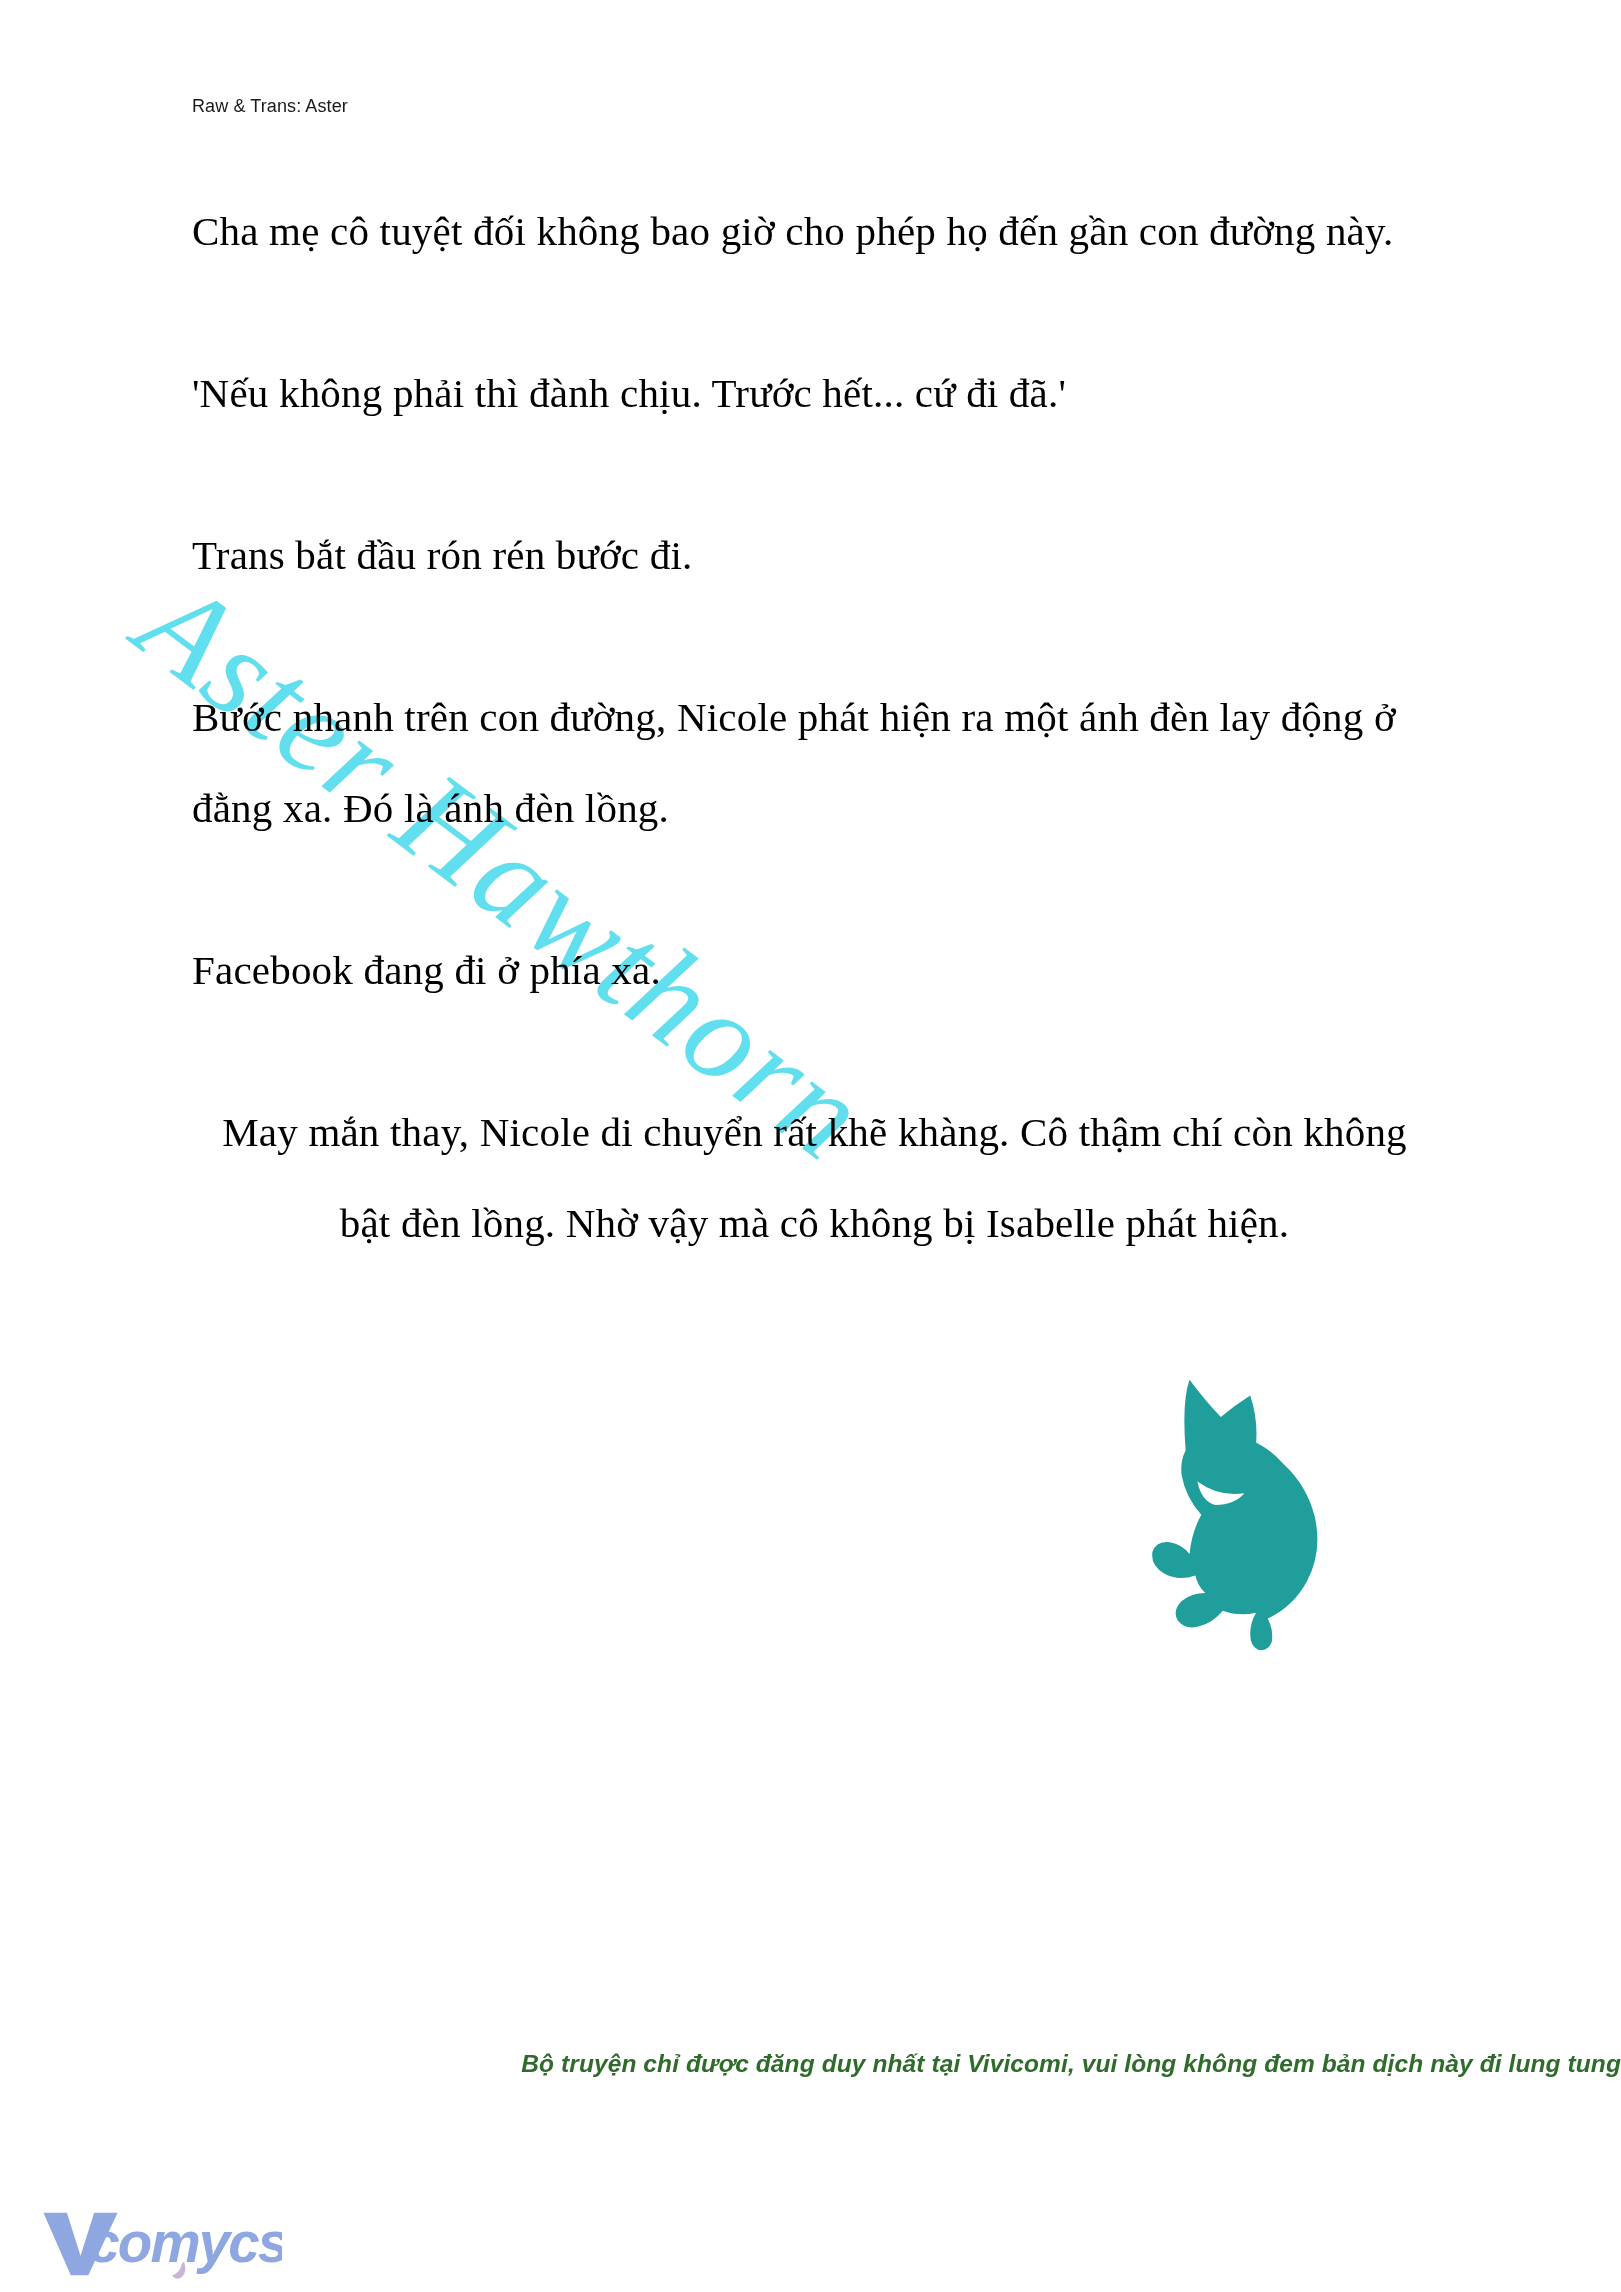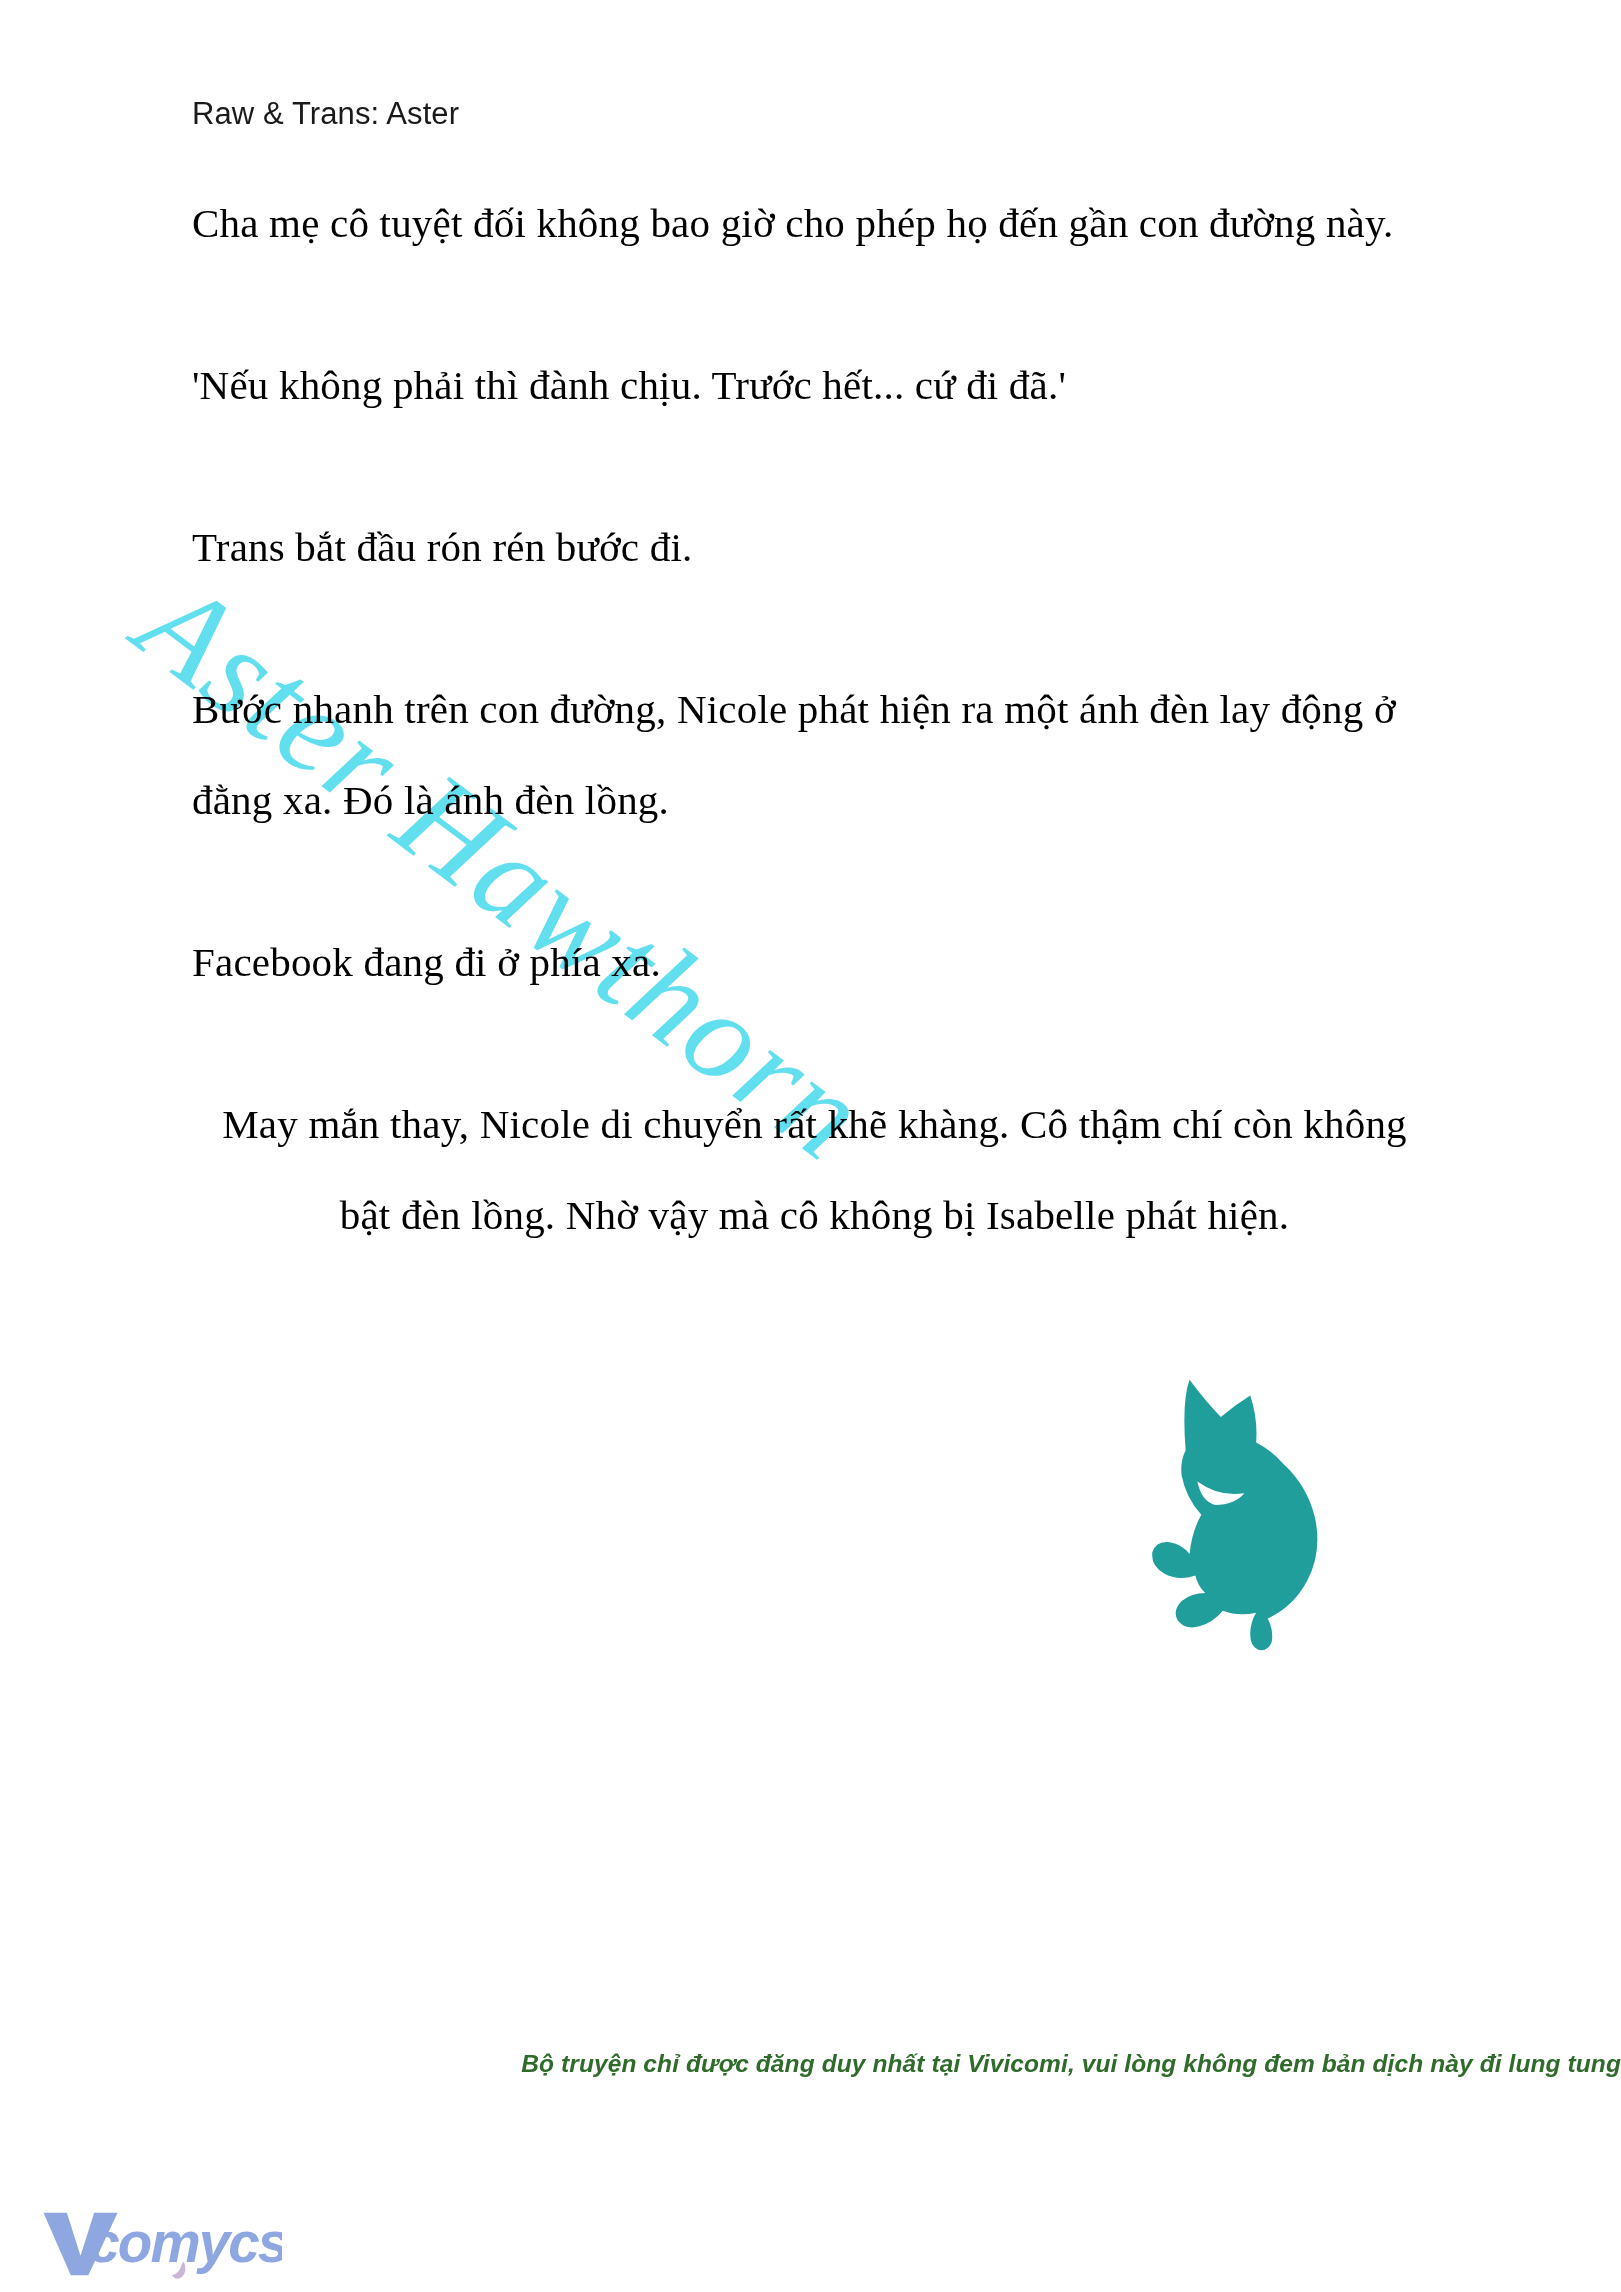--- a/index.html
+++ b/index.html
@@ -17,31 +17,31 @@
     background: #ffffff;
     overflow: hidden;
   }
 
   
   .header {
     position: absolute;
     left: 192px;
     top: 96px;
     font-family: "Liberation Sans", "DejaVu Sans", sans-serif;
-    font-size: 31px;
+    font-size: 18px;
     color: #1a1a1a;
     letter-spacing: 0.1px;
     white-space: nowrap;
   }
 
   
   .body-col {
     position: absolute;
     left: 192px;
-    top: 178px;
+    top: 186px;
     width: 1245px;
   }
   .para {
     font-size: 41px;
     line-height: 91px;
     color: #000000;
     margin: 0 0 71px 0;
     letter-spacing: 0.2px;
     position: relative;
     z-index: 3;

